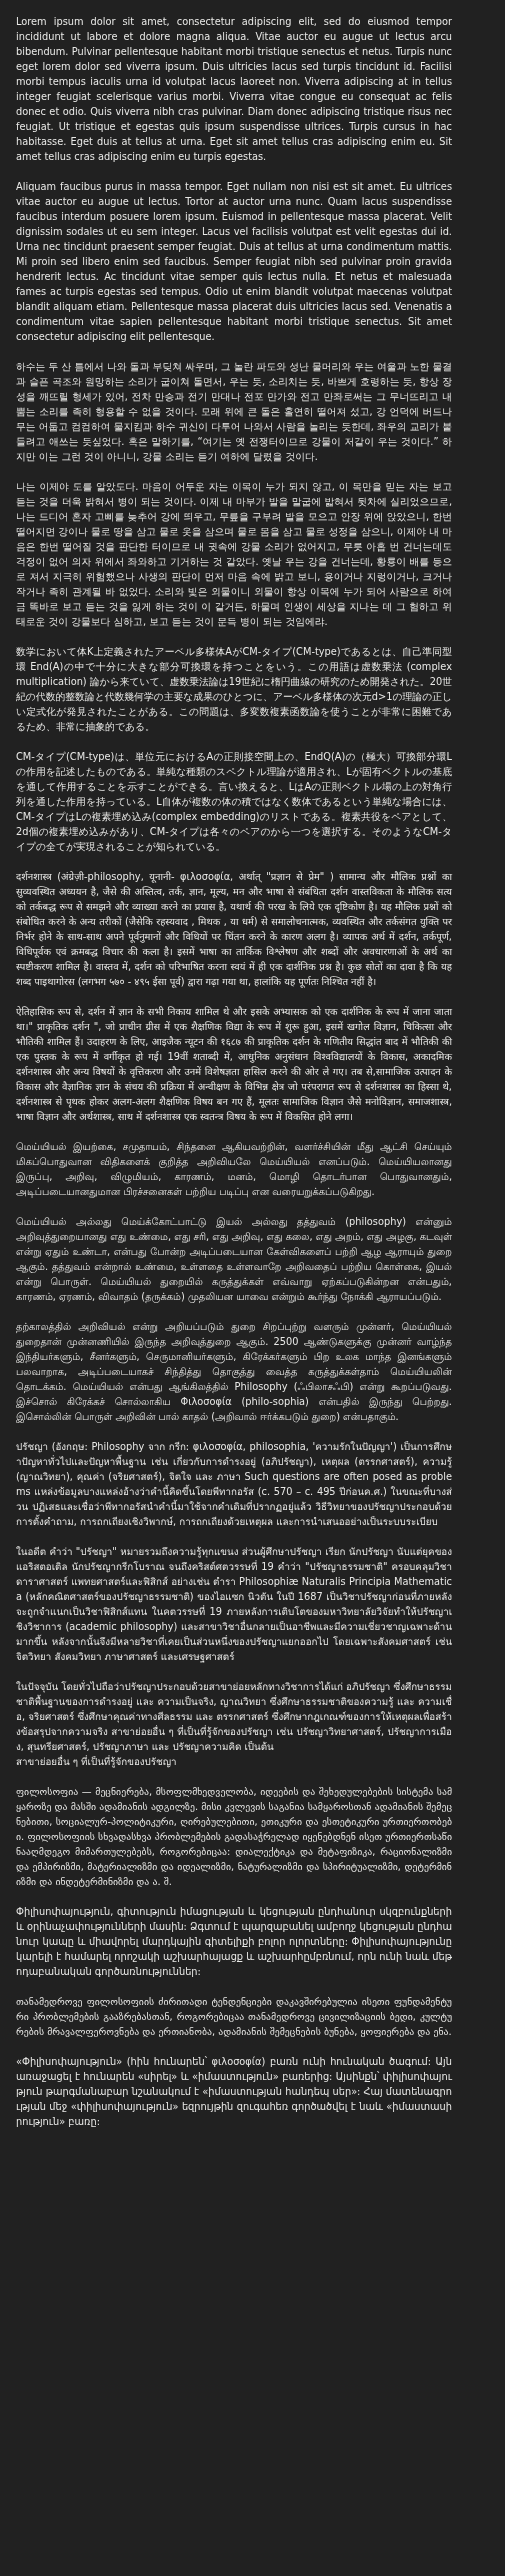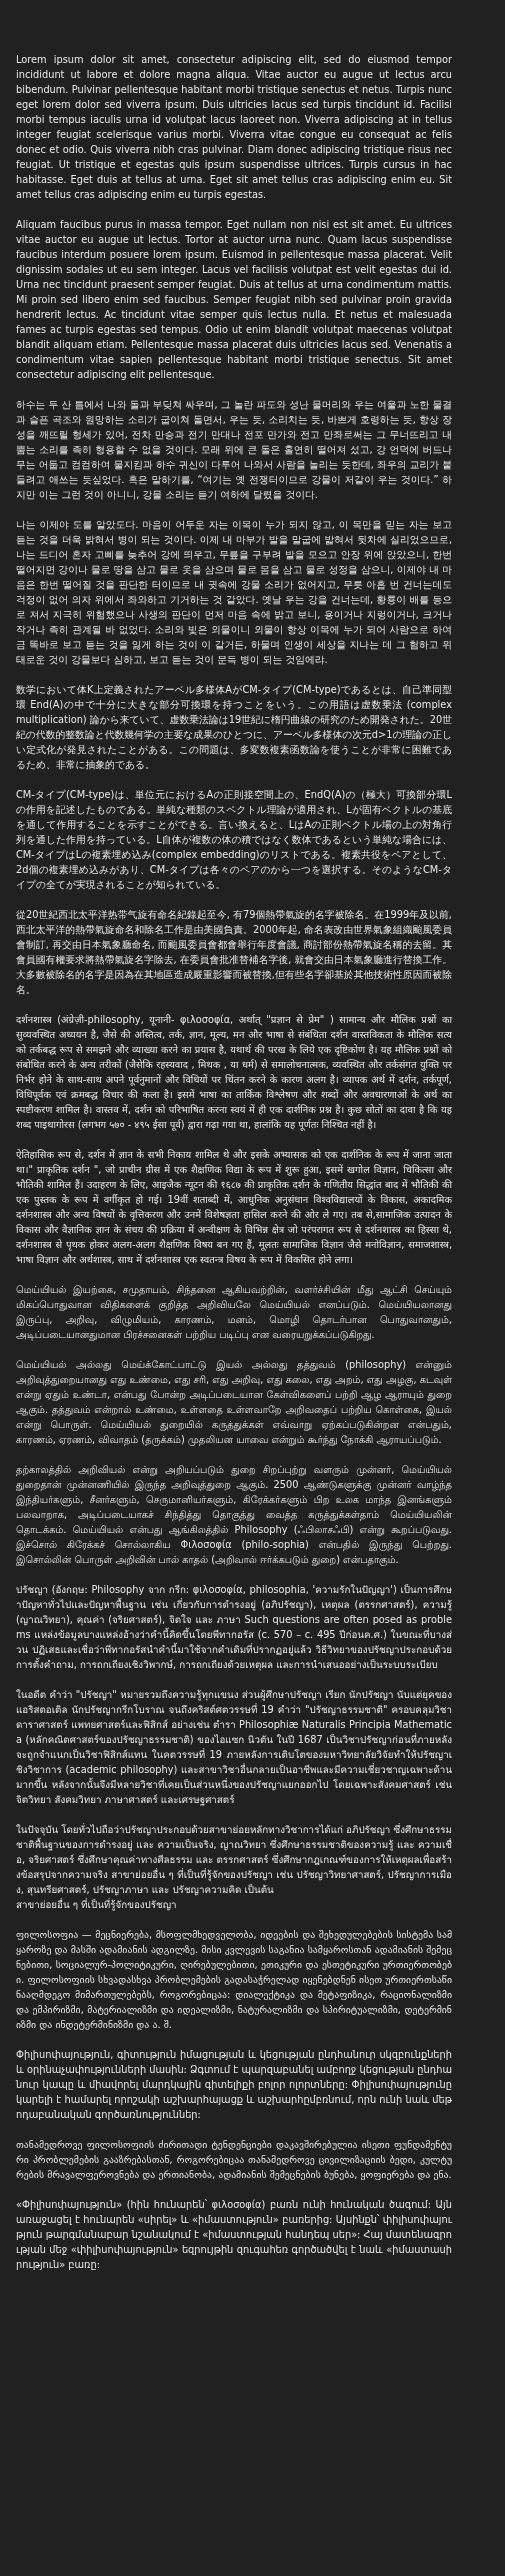--- a/index.html
+++ b/index.html
@@ -9,21 +9,20 @@
   }
   body {
     width: 505px;
     height: 2576px;
     overflow: hidden;
   }
   .document {
     box-sizing: border-box;
     width: 468px;
     padding: 14px 16px 0 16px;
-    margin-top: 38px;
   }
   .para {
     margin: 0 0 15px 0;
     font-family: "DejaVu Sans", "Liberation Sans", sans-serif;
     font-size: 9.8px;
     line-height: 15px;
     color: #e9e9e7;
     text-align: justify;
     white-space: pre-line;
     overflow-wrap: break-word;
@@ -35,21 +34,20 @@
 </head>
 <body>
 
 <div class="document">
   <p class="para" lang="en">Lorem ipsum dolor sit amet, consectetur adipiscing elit, sed do eiusmod tempor incididunt ut labore et dolore magna aliqua. Vitae auctor eu augue ut lectus arcu bibendum. Pulvinar pellentesque habitant morbi tristique senectus et netus. Turpis nunc eget lorem dolor sed viverra ipsum. Duis ultricies lacus sed turpis tincidunt id. Facilisi morbi tempus iaculis urna id volutpat lacus laoreet non. Viverra adipiscing at in tellus integer feugiat scelerisque varius morbi. Viverra vitae congue eu consequat ac felis donec et odio. Quis viverra nibh cras pulvinar. Diam donec adipiscing tristique risus nec feugiat. Ut tristique et egestas quis ipsum suspendisse ultrices. Turpis cursus in hac habitasse. Eget duis at tellus at urna. Eget sit amet tellus cras adipiscing enim eu. Sit amet tellus cras adipiscing enim eu turpis egestas.</p>
   <p class="para" lang="en">Aliquam faucibus purus in massa tempor. Eget nullam non nisi est sit amet. Eu ultrices vitae auctor eu augue ut lectus. Tortor at auctor urna nunc. Quam lacus suspendisse faucibus interdum posuere lorem ipsum. Euismod in pellentesque massa placerat. Velit dignissim sodales ut eu sem integer. Lacus vel facilisis volutpat est velit egestas dui id. Urna nec tincidunt praesent semper feugiat. Duis at tellus at urna condimentum mattis. Mi proin sed libero enim sed faucibus. Semper feugiat nibh sed pulvinar proin gravida hendrerit lectus. Ac tincidunt vitae semper quis lectus nulla. Et netus et malesuada fames ac turpis egestas sed tempus. Odio ut enim blandit volutpat maecenas volutpat blandit aliquam etiam. Pellentesque massa placerat duis ultricies lacus sed. Venenatis a condimentum vitae sapien pellentesque habitant morbi tristique senectus. Sit amet consectetur adipiscing elit pellentesque.</p>
   <p class="para" lang="ko">하수는 두 산 틈에서 나와 돌과 부딪쳐 싸우며, 그 놀란 파도와 성난 물머리와 우는 여울과 노한 물결과 슬픈 곡조와 원망하는 소리가 굽이쳐 돌면서, 우는 듯, 소리치는 듯, 바쁘게 호령하는 듯, 항상 장성을 깨뜨릴 형세가 있어, 전차 만승과 전기 만대나 전포 만가와 전고 만좌로써는 그 무너뜨리고 내뿜는 소리를 족히 형용할 수 없을 것이다. 모래 위에 큰 돌은 홀연히 떨어져 섰고, 강 언덕에 버드나무는 어둡고 컴컴하여 물지킴과 하수 귀신이 다투어 나와서 사람을 놀리는 듯한데, 좌우의 교리가 붙들려고 애쓰는 듯싶었다. 혹은 말하기를, “여기는 옛 전쟁터이므로 강물이 저같이 우는 것이다.” 하지만 이는 그런 것이 아니니, 강물 소리는 듣기 여하에 달렸을 것이다.</p>
   <p class="para" lang="ko">나는 이제야 도를 알았도다. 마음이 어두운 자는 이목이 누가 되지 않고, 이 목만을 믿는 자는 보고 듣는 것을 더욱 밝혀서 병이 되는 것이다. 이제 내 마부가 발을 말굽에 밟혀서 뒷차에 실리었으므로, 나는 드디어 혼자 고삐를 늦추어 강에 띄우고, 무릎을 구부려 발을 모으고 안장 위에 앉았으니, 한번 떨어지면 강이나 물로 땅을 삼고 물로 옷을 삼으며 물로 몸을 삼고 물로 성정을 삼으니, 이제야 내 마음은 한번 떨어질 것을 판단한 터이므로 내 귓속에 강물 소리가 없어지고, 무릇 아홉 번 건너는데도 걱정이 없어 의자 위에서 좌와하고 기거하는 것 같았다. 옛날 우는 강을 건너는데, 황룡이 배를 등으로 져서 지극히 위험했으나 사생의 판단이 먼저 마음 속에 밝고 보니, 용이거나 지렁이거나, 크거나 작거나 족히 관계될 바 없었다. 소리와 빛은 외물이니 외물이 항상 이목에 누가 되어 사람으로 하여금 똑바로 보고 듣는 것을 잃게 하는 것이 이 같거든, 하물며 인생이 세상을 지나는 데 그 험하고 위태로운 것이 강물보다 심하고, 보고 듣는 것이 문득 병이 되는 것임에랴.</p>
   <p class="para" lang="ja">数学において体K上定義されたアーベル多様体AがCM-タイプ(CM-type)であるとは、自己準同型環 End(A)の中で十分に大きな部分可換環を持つことをいう。この用語は虚数乗法 (complex multiplication) 論から来ていて、虚数乗法論は19世紀に楕円曲線の研究のため開発された。20世紀の代数的整数論と代数幾何学の主要な成果のひとつに、アーベル多様体の次元d&gt;1の理論の正しい定式化が発見されたことがある。この問題は、多変数複素函数論を使うことが非常に困難であるため、非常に抽象的である。</p>
   <p class="para" lang="ja">CM-タイプ(CM-type)は、単位元におけるAの正則接空間上の、EndQ(A)の（極大）可換部分環Lの作用を記述したものである。単純な種類のスペクトル理論が適用され、Lが固有ベクトルの基底を通して作用することを示すことができる。言い換えると、LはAの正則ベクトル場の上の対角行列を通した作用を持っている。L自体が複数の体の積ではなく数体であるという単純な場合には、CM-タイプはLの複素埋め込み(complex embedding)のリストである。複素共役をペアとして、2d個の複素埋め込みがあり、CM-タイプは各々のペアのから一つを選択する。そのようなCM-タイプの全てが実現されることが知られている。</p>
-  <p class="para" lang="zh">從20世紀西北太平洋热带气旋有命名紀錄起至今, 有79個熱帶氣旋的名字被除名。在1999年及以前, 西北太平洋的熱帶氣旋命名和除名工作是由美國負責。2000年起, 命名表改由世界氣象組織颱風委員會制訂, 再交由日本氣象廳命名, 而颱風委員會都會舉行年度會議, 商討部份熱帶氣旋名稱的去留。其會員國有權要求將熱帶氣旋名字除去, 在委員會批准替補名字後, 就會交由日本氣象廳進行替換工作。大多數被除名的名字是因為在其地區造成嚴重影響而被替換,但有些名字卻基於其他技術性原因而被除名。</p>
   <p class="para" lang="hi">दर्शनशास्त्र (अंग्रेज़ी-philosophy, यूनानी- φιλοσοφία, अर्थात् "प्रज्ञान से प्रेम" ) सामान्य और मौलिक प्रश्नों का सुव्यवस्थित अध्ययन है, जैसे की अस्तित्व, तर्क, ज्ञान, मूल्य, मन और भाषा से संबंधिता दर्शन वास्तविकता के मौलिक सत्य को तर्कबद्ध रूप से समझने और व्याख्या करने का प्रयास है, यथार्थ की परख के लिये एक दृष्टिकोण है। यह मौलिक प्रश्नों को संबोधित करने के अन्य तरीकों (जैसेकि रहस्यवाद , मिथक , या धर्म) से समालोचनात्मक, व्यवस्थित और तर्कसंगत युक्ति पर निर्भर होने के साथ-साथ अपने पूर्वनुमानों और विधियों पर चिंतन करने के कारण अलग है। व्यापक अर्थ में दर्शन, तर्कपूर्ण, विधिपूर्वक एवं क्रमबद्ध विचार की कला है। इसमें भाषा का तार्किक विश्लेषण और शब्दों और अवधारणाओं के अर्थ का स्पष्टीकरण शामिल है। वास्तव में, दर्शन को परिभाषित करना स्वयं में ही एक दार्शनिक प्रश्न है। कुछ सोतों का दावा है कि यह शब्द पाइथागोरस (लगभग ५७० - ४९५ ईसा पूर्व) द्वारा गढ़ा गया था, हालांकि यह पूर्णतः निश्चित नहीं है।</p>
   <p class="para" lang="hi">ऐतिहासिक रूप से, दर्शन में ज्ञान के सभी निकाय शामिल थे और इसके अभ्यासक को एक दार्शनिक के रूप में जाना जाता था।" प्राकृतिक दर्शन ", जो प्राचीन ग्रीस में एक शैक्षणिक विद्या के रूप में शुरू हुआ, इसमें खगोल विज्ञान, चिकित्सा और भौतिकी शामिल हैं। उदाहरण के लिए, आइजैक न्यूटन  की १६८७ की प्राकृतिक दर्शन के गणितीय सिद्धांत बाद में भौतिकी की एक पुस्तक के रूप में वर्गीकृत हो गई। 19वीं शताब्दी में, आधुनिक अनुसंधान विश्वविद्यालयों के विकास, अकादमिक दर्शनशास्त्र और अन्य विषयों के वृत्तिकरण और उनमें विशेषज्ञता हासिल करने की ओर ले गए। तब से,सामाजिक उत्पादन के विकास और वैज्ञानिक ज्ञान के संचय की प्रक्रिया में अन्वीक्षण के विभिन्न क्षेत्र जो परंपरागत रूप से दर्शनशास्त्र का हिस्सा थे, दर्शनशास्त्र से पृथक होकर अलग-अलग शैक्षणिक विषय बन गए हैं, मूलतः सामाजिक विज्ञान जैसे  मनोविज्ञान, समाजशास्त्र, भाषा विज्ञान और अर्थशास्त्र, साथ में दर्शनशास्त्र एक स्वतन्त्र विषय के रूप में विकसित होने लगा।</p>
   <p class="para" lang="ta">மெய்யியல் இயற்கை, சமுதாயம், சிந்தனை ஆகியவற்றின், வளர்ச்சியின் மீது ஆட்சி செய்யும் மிகப்பொதுவான விதிகளைக் குறித்த அறிவியலே மெய்யியல் எனப்படும். மெய்யியலானது இருப்பு, அறிவு, விழுமியம், காரணம், மனம், மொழி தொடர்பான பொதுவானதும், அடிப்படையானதுமான பிரச்சனைகள் பற்றிய படிப்பு என வரையறுக்கப்படுகிறது.</p>
   <p class="para" lang="ta">மெய்யியல் அல்லது மெய்க்கோட்பாட்டு இயல் அல்லது தத்துவம் (philosophy) என்னும் அறிவுத்துறையானது எது உண்மை, எது சரி, எது அறிவு, எது கலை, எது அறம், எது அழகு, கடவுள் என்று ஏதும் உண்டா, என்பது போன்ற அடிப்படையான கேள்விகளைப் பற்றி ஆழ ஆராயும் துறை ஆகும். தத்துவம் என்றால் உண்மை, உள்ளதை உள்ளவாறே அறிவதைப் பற்றிய கொள்கை, இயல் என்று பொருள். மெய்யியல் துறையில் கருத்துக்கள் எவ்வாறு ஏற்கப்படுகின்றன என்பதும், காரணம், ஏரணம், விவாதம் (தருக்கம்) முதலியன யாவை என்றும் கூர்ந்து நோக்கி ஆராயப்படும்.</p>
   <p class="para" lang="ta">தற்காலத்தில் அறிவியல் என்று அறியப்படும் துறை சிறப்புற்று வளரும் முன்னர், மெய்யியல் துறைதான் முன்னணியில் இருந்த அறிவுத்துறை ஆகும். 2500 ஆண்டுகளுக்கு முன்னர் வாழ்ந்த இந்தியர்களும், சீனர்களும், செருமானியர்களும், கிரேக்கர்களும் பிற உலக மாந்த இனங்களும் பலவாறாக, அடிப்படையாகச் சிந்தித்து தொகுத்து வைத்த கருத்துக்கள்தாம் மெய்யியலின் தொடக்கம். மெய்யியல் என்பது ஆங்கிலத்தில் Philosophy (ஃபிலாசஃபி) என்று கூறப்படுவது. இச்சொல் கிரேக்கச் சொல்லாகிய Φιλοσοφία (philo-sophia) என்பதில் இருந்து பெற்றது. இசொல்லின் பொருள் அறிவின் பால் காதல் (அறிவால் ஈர்க்கபடும் துறை) என்பதாகும்.</p>
   <p class="para break-all" lang="th">ปรัชญา (อังกฤษ: Philosophy จาก กรีก: φιλοσοφία, philosophia, 'ความรักในปัญญา') เป็นการศึกษาปัญหาทั่วไปและปัญหาพื้นฐาน เช่น เกี่ยวกับการดำรงอยู่ (อภิปรัชญา), เหตุผล (ตรรกศาสตร์), ความรู้ (ญาณวิทยา), คุณค่า (จริยศาสตร์), จิตใจ และ ภาษา Such questions are often posed as problems แหล่งข้อมูลบางแหล่งอ้างว่าคำนี้คิดขึ้นโดยพีทากอรัส (c. 570 – c. 495 ปีก่อนค.ศ.) ในขณะที่บางส่วน ปฏิเสธและเชื่อว่าพีทากอรัสนำคำนี้มาใช้จากคำเดิมที่ปรากฏอยู่แล้ว วิธีวิทยาของปรัชญาประกอบด้วยการตั้งคำถาม, การถกเถียงเชิงวิพากษ์, การถกเถียงด้วยเหตุผล และการนำเสนออย่างเป็นระบบระเบียบ</p>
   <p class="para break-all" lang="th">ในอดีต คำว่า "ปรัชญา" หมายรวมถึงความรู้ทุกแขนง ส่วนผู้ศึกษาปรัชญา เรียก นักปรัชญา นับแต่ยุคของแอริสตอเติล นักปรัชญากรีกโบราณ จนถึงคริสต์ศตวรรษที่ 19 คำว่า "ปรัชญาธรรมชาติ" ครอบคลุมวิชาดาราศาสตร์ แพทยศาสตร์และฟิสิกส์ อย่างเช่น ตำรา Philosophiæ Naturalis Principia Mathematica (หลักคณิตศาสตร์ของปรัชญาธรรมชาติ) ของไอแซก นิวตัน ในปี 1687 เป็นวิชาปรัชญาก่อนที่ภายหลังจะถูกจำแนกเป็นวิชาฟิสิกส์แทน ในคตวรรษที่ 19 ภายหลังการเติบโตของมหาวิทยาลัยวิจัยทำให้ปรัชญาเชิงวิชาการ (academic philosophy) และสาขาวิชาอื่นกลายเป็นอาชีพและมีความเชี่ยวชาญเฉพาะด้านมากขึ้น หลังจากนั้นจึงมีหลายวิชาที่เคยเป็นส่วนหนึ่งของปรัชญาแยกออกไป โดยเฉพาะสังคมศาสตร์ เช่น จิตวิทยา สังคมวิทยา ภาษาศาสตร์ และเศรษฐศาสตร์</p>
   <p class="para break-all" lang="th">ในปัจจุบัน โดยทั่วไปถือว่าปรัชญาประกอบด้วยสาขาย่อยหลักทางวิชาการได้แก่ อภิปรัชญา ซึ่งศึกษาธรรมชาติพื้นฐานของการดำรงอยู่ และ ความเป็นจริง, ญาณวิทยา ซึ่งศึกษาธรรมชาติของความรู้ และ ความเชื่อ, จริยศาสตร์ ซึ่งศึกษาคุณค่าทางศีลธรรม และ ตรรกศาสตร์ ซึ่งศึกษากฎเกณฑ์ของการให้เหตุผลเพื่อสร้างข้อสรุปจากความจริง สาขาย่อยอื่น ๆ ที่เป็นที่รู้จักของปรัชญา เช่น ปรัชญาวิทยาศาสตร์, ปรัชญาการเมือง, สุนทรียศาสตร์, ปรัชญาภาษา และ ปรัชญาความคิด เป็นต้น
 สาขาย่อยอื่น ๆ ที่เป็นที่รู้จักของปรัชญา</p>
   <p class="para break-all" lang="ka">ფილოსოფია — მეცნიერება, მსოფლმხედველობა, იდეების და შეხედულებების სისტემა სამყაროზე და მასში ადამიანის ადგილზე. მისი კვლევის საგანია სამყაროსთან ადამიანის შემეცნებითი, სოციალურ-პოლიტიკური, ღირებულებითი, ეთიკური და ესთეტიკური ურთიერთობები. ფილოსოფიის სხვადასხვა პრობლემების გადასაჭრელად იყენებდნენ ისეთ ურთიერთსაწინააღმდეგო მიმართულებებს, როგორებიცაა: დიალექტიკა და მეტაფიზიკა, რაციონალიზმი და ემპირიზმი, მატერიალიზმი და იდეალიზმი, ნატურალიზმი და სპირიტუალიზმი, დეტერმინიზმი და ინდეტერმინიზმი და ა. შ.</p>

